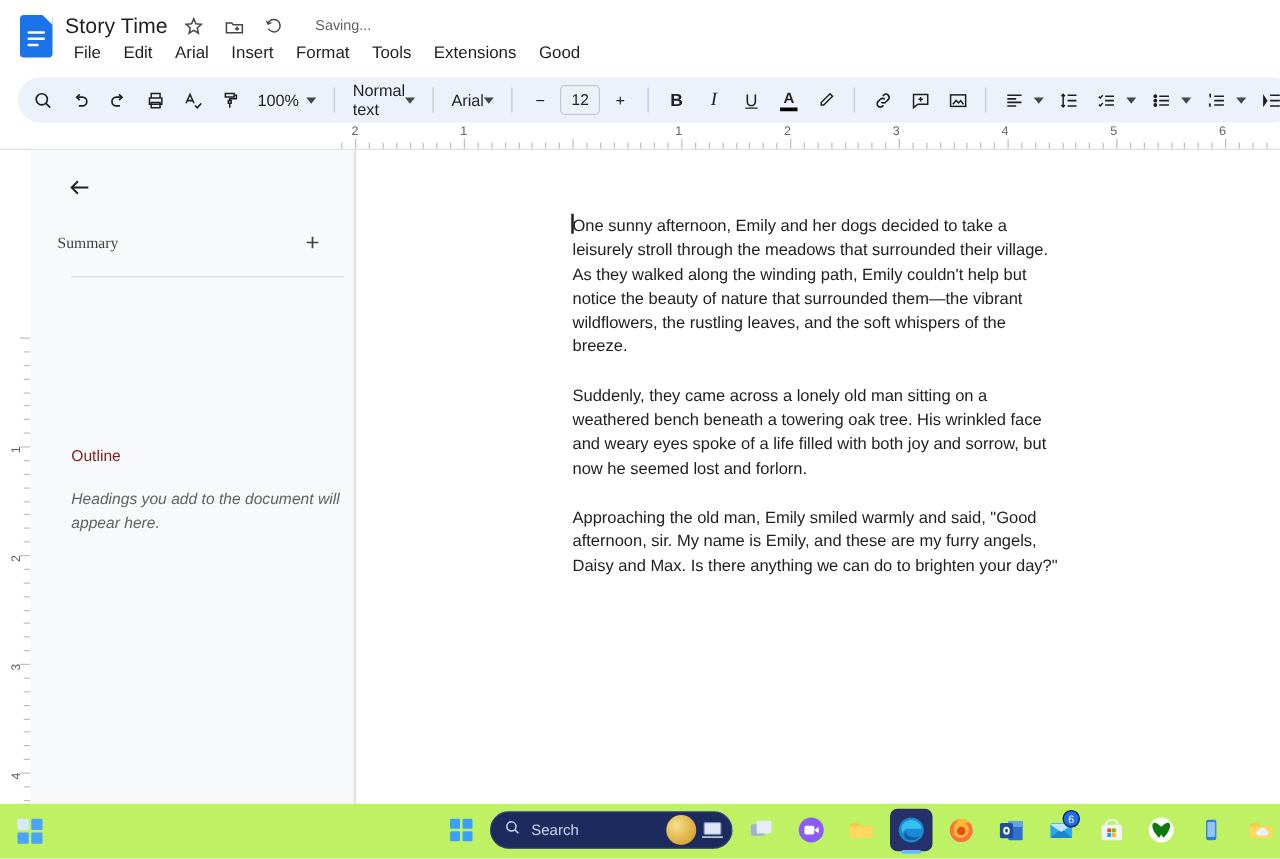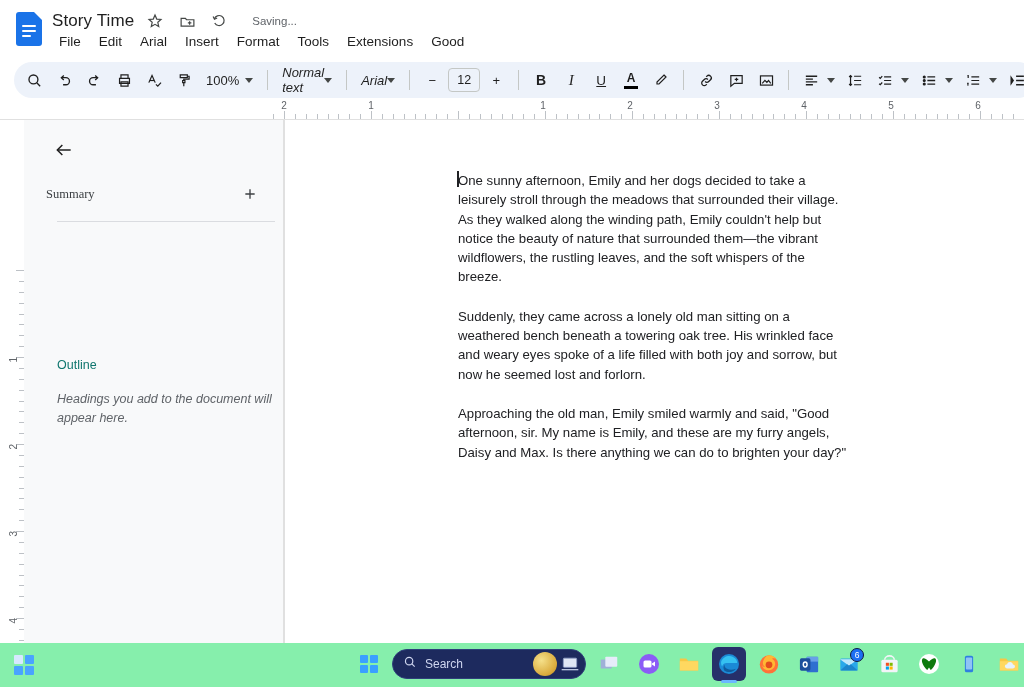--- a/index.html
+++ b/index.html
@@ -36,21 +36,21 @@
   .tb { display: inline-flex; align-items: center; justify-content: center;
     height: 28px; min-width: 28px; border-radius: 4px; color: #1f1f1f; font-size: 13px; }
   .tb svg { display: block; }
   .divider { width: 1px; height: 20px; background: #c4c7c5; margin: 0 6px; flex: none; }
   .zoomsel { display: inline-flex; align-items: center; gap: 6px; padding: 0 6px; height: 28px; font-size: 13px; color: #1f1f1f; }
   .caret { width: 0; height: 0; border-left: 4px solid transparent; border-right: 4px solid transparent;
     border-top: 5px solid #444746; }
   .style-sel { width: 112px; }
   .font-sel { width: 92px; }
   .sel-box { display: inline-flex; align-items: center; justify-content: space-between;
-    height: 28px; padding: 0 6px; font-size: 13px; color: #1f1f1f; font-style: italic; }
+    height: 28px; padding: 0 6px; font-size: 13px; color: #1f1f1f; }
   .fontsize { display: inline-flex; align-items: center; gap: 2px; }
   .fs-box { width: 32px; height: 24px; border: 1px solid #c4c7c5; border-radius: 4px;
     display: inline-flex; align-items: center; justify-content: center; font-size: 12.5px; color: #1f1f1f; background: #edf2fa; }
   .bold { font-weight: bold; font-size: 14px; }
   .ital { font-style: italic; font-family: "Liberation Serif", serif; font-size: 15px; }
   .undl { text-decoration: underline; font-size: 13.5px; }
   .textcolor { display: flex; flex-direction: column; align-items: center; justify-content: center; line-height: 1; }
   .textcolor span { font-size: 12px; font-weight: bold; }
   .textcolor .swatch { width: 14px; height: 3px; background: #000000; margin-top: 2px; }
 
@@ -80,36 +80,36 @@
   .sidebar { position: absolute; left: 24px; top: 120px; width: 260px; height: 523px;
     background: #f8f9fa; border-right: 1px solid #e0e0e0; }
   .back-arrow { position: absolute; left: 20px; top: 10px; width: 40px; height: 40px;
     display: flex; align-items: center; justify-content: center; border-radius: 50%; color: #1f1f1f; }
   .summary-row { position: absolute; left: 10px; top: 56px; width: 240px; height: 36px;
     display: flex; align-items: center; justify-content: space-between; padding: 0 12px; font-family: Liberation Serif, serif; }
   .summary-label { font-size: 12.5px; color: #3c4043; }
   .plus-btn { width: 24px; height: 24px; display: flex; align-items: center; justify-content: center;
     color: #3c4043; font-size: 18px; line-height: 1; }
   .side-divider { position: absolute; left: 33px; top: 101px; width: 218px; height: 1px; background: #dadce0; }
-  .outline-label { position: absolute; left: 33px; top: 238px; font-size: 12.5px; color: #0f766e; }
+  .outline-label { position: absolute; left: 33px; top: 238px; font-size: 12.5px; color: #7f1d1d; }
   .outline-hint { position: absolute; left: 33px; top: 270px; width: 215px;
     font-size: 12.5px; font-style: italic; color: #5f6368; line-height: 1.5; }
 
   
   .canvas { position: absolute; left: 284px; top: 120px; width: 740px; height: 523px;
     background: #ffffff; border-left: 1px solid #e0e0e0; overflow: hidden; }
   .page { position: absolute; left: 0; top: 0; width: 740px; height: 523px; background: #ffffff; }
   .doc-body { position: absolute; left: 173px; top: 51px; width: 390px; }
   .para { font-size: 13.2px; line-height: 19.3px; color: #202124; margin-bottom: 20px;
     font-family: "Liberation Sans", sans-serif; }
   .caret-bar { position: absolute; left: 172px; top: 51px; width: 1.5px; height: 16px; background: #202124; }
 
   
   .taskbar { position: absolute; left: 0; top: 643px; width: 1024px; height: 44px;
-    background: #86efac; }
+    background: #bef264; }
   .tb-left { position: absolute; left: 8px; top: 6px; width: 32px; height: 32px;
     display: flex; align-items: center; justify-content: center; }
   .widget-ico { width: 20px; height: 20px; display: grid; grid-template-columns: 1fr 1fr; gap: 1.5px; }
   .widget-ico i { background: #4aa3ff; border-radius: 1px; }
   .widget-ico i:nth-child(1) { background: #d7e9ff; }
   .tb-center { position: absolute; left: 352px; top: 4px; display: flex; align-items: center; gap: 6px; }
   .start-btn { width: 34px; height: 34px; display: flex; align-items: center; justify-content: center; border-radius: 4px; }
   .win-logo { width: 18px; height: 18px; display: grid; grid-template-columns: 1fr 1fr;
     grid-template-rows: 1fr 1fr; gap: 2px; }
   .win-logo i { background: #3aa0ff; border-radius: 1px; }

